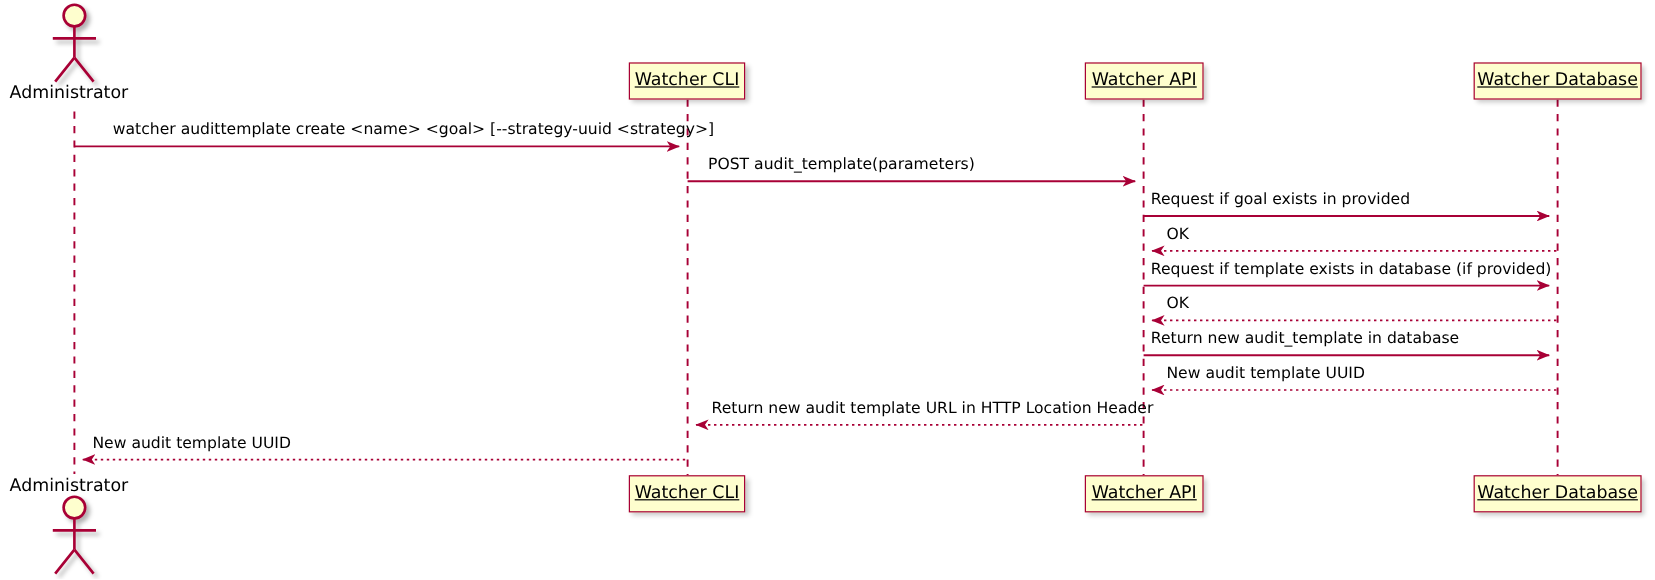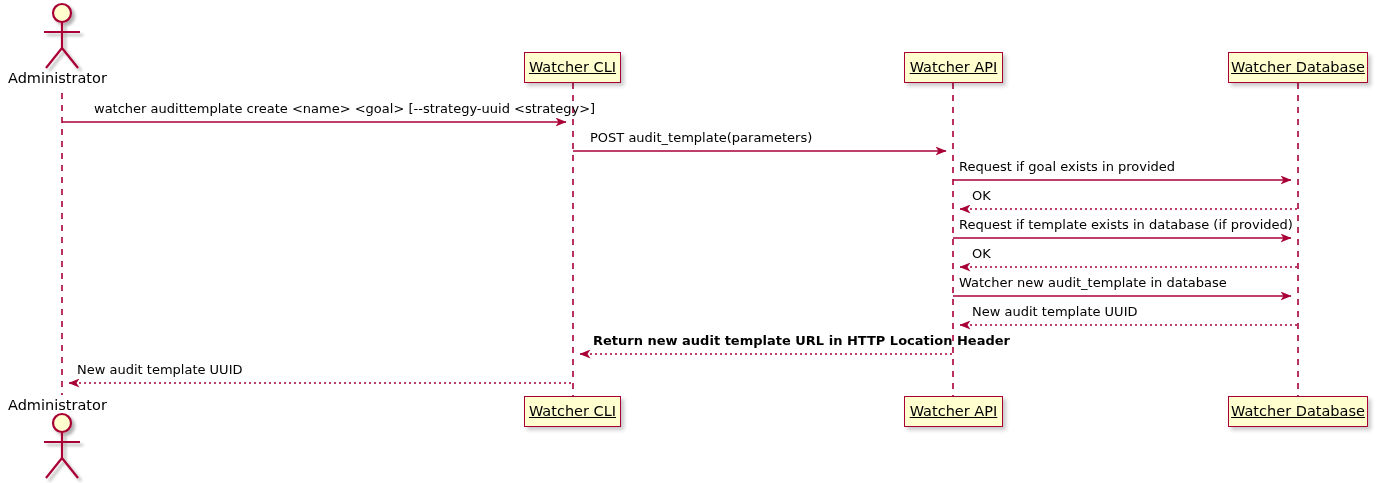--- a/index.html
+++ b/index.html
@@ -142,21 +142,21 @@
   <div class="msg-label" style="left:578px; top:131px;margin-left:12px;">POST audit_template(parameters)</div>
 
   <div class="msg-label" style="left:959px; top:160px;">Request if goal exists in provided</div>
 
   <div class="msg-label" style="left:972px; top:189px;">OK</div>
 
   <div class="msg-label" style="left:959px; top:218px;">Request if template exists in database (if provided)</div>
 
   <div class="msg-label" style="left:972px; top:247px;">OK</div>
 
-  <div class="msg-label" style="left:959px; top:276px;">Watcher new audit_template in database</div>
+  <div class="msg-label" style="left:959px; top:276px;">Return new audit_template in database</div>
 
   <div class="msg-label" style="left:972px; top:305px;">New audit template UUID</div>
 
-  <div class="msg-label" style="left:593px; top:334px;font-weight:bold;">Return new audit template URL in HTTP Location Header</div>
+  <div class="msg-label" style="left:593px; top:334px;">Return new audit template URL in HTTP Location Header</div>
 
   <div class="msg-label" style="left:77px; top:363px;">New audit template UUID</div>
 
 </div>
 
 </body></html>

